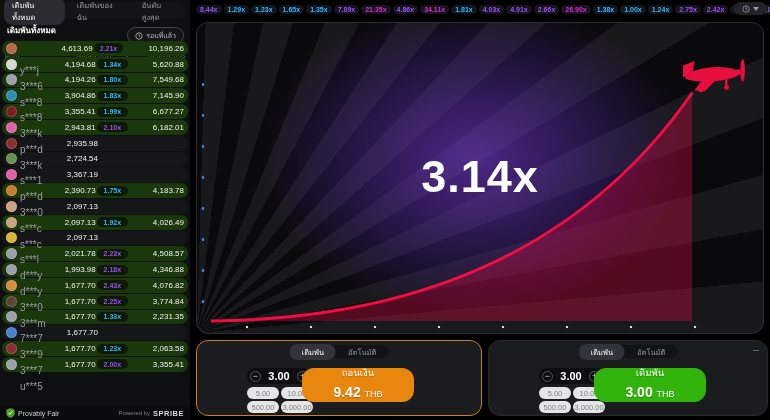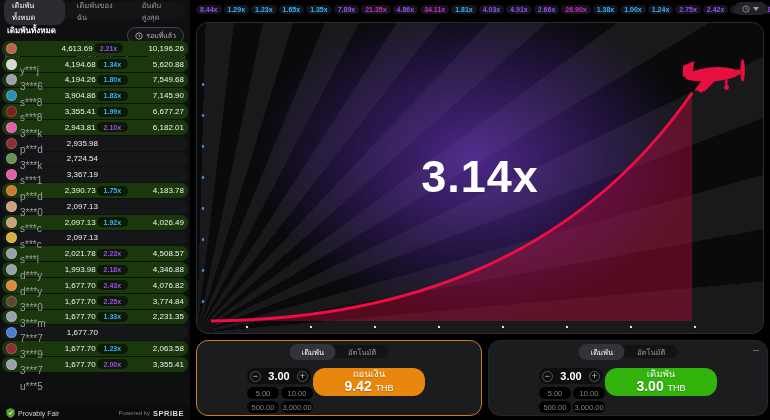--- a/index.html
+++ b/index.html
@@ -60,23 +60,23 @@
   .ptoggle{position:absolute;left:50%;top:4px;transform:translateX(-50%);display:flex;background:#121314;border-radius:9px;height:13px;align-items:center;}
   .ptab{font-size:7.5px;color:#96989c;padding:2px 12px;border-radius:9px;white-space:nowrap;cursor:pointer;}
   .ptab.active{background:#33343a;color:#fff;}
   .removebtn{position:absolute;right:8px;top:2px;color:#7e8084;font-size:11px;cursor:pointer;line-height:12px;}
   .stepper{position:absolute;left:50px;top:27px;width:64px;height:16px;background:#0d0e0f;border-radius:9px;
            display:flex;align-items:center;justify-content:space-between;padding:0 3px;box-sizing:border-box;}
   .stepbtn{width:11px;height:11px;border:1px solid #55575c;border-radius:50%;color:#c7c9cc;font-size:9px;line-height:9px;
            display:flex;align-items:center;justify-content:center;cursor:pointer;box-sizing:border-box;}
   .amt{font-size:11px;font-weight:bold;color:#fff;}
   .quick{position:absolute;left:50px;top:46px;width:66px;display:grid;grid-template-columns:1fr 1fr;gap:2px;}
-  .qbtn{background:#000000;border-radius:6px;color:#808387;font-size:7.5px;text-align:center;padding:1.5px 0;cursor:pointer;}
-  .action{position:absolute;left:116px;top:27px;width:112px;height:28px;border-radius:12px;display:flex;flex-direction:column;
-          align-items:center;justify-content:center;cursor:pointer;color:#fff;text-shadow:0 1px 1px rgba(0,0,0,.25);}
+  .qbtn{background:#e5e5e5;border-radius:6px;color:#808387;font-size:7.5px;text-align:center;padding:1.5px 0;cursor:pointer;}
+  .action{position:absolute;left:105px;top:27px;width:112px;height:34px;border-radius:12px;display:flex;flex-direction:column;
+          align-items:center;justify-content:space-between;cursor:pointer;color:#fff;text-shadow:0 1px 1px rgba(0,0,0,.25);}
   .action.orange{background:#e8860d;}
   .action.green{background:#32b40d;}
   .act1{font-size:9.5px;line-height:10px;}
   .act2{font-size:14px;font-weight:bold;line-height:15px;}
   .act2 .cur{font-size:9px;font-weight:normal;}
 </style>
 </head>
 <body>
 
 <div class="app">

